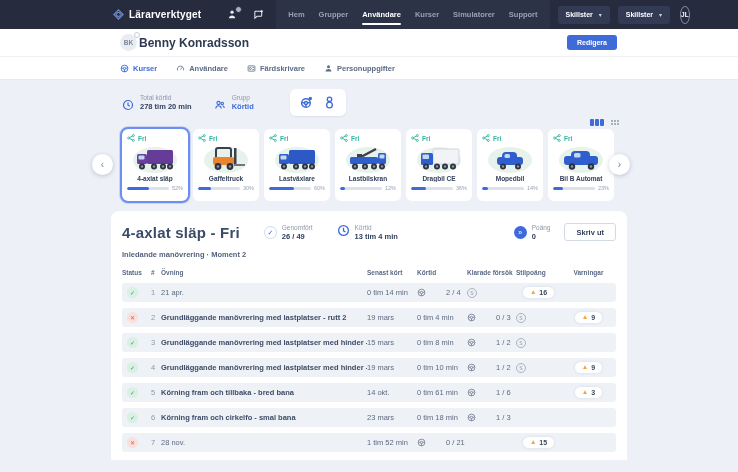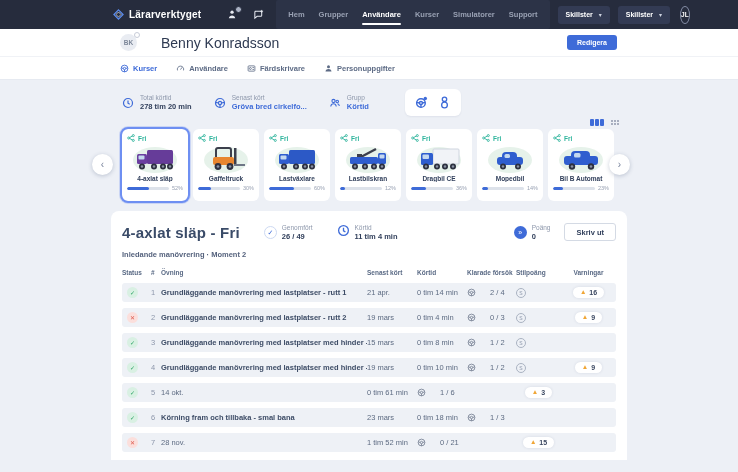--- a/index.html
+++ b/index.html
@@ -25,32 +25,32 @@
   .nav-item.active::after{content:"";position:absolute;left:0;right:0;bottom:4px;height:2px;background:#fff;border-radius:1px;}
   .spacer{flex:1;}
   .filter{background:#333b54;border-radius:3px;height:18px;padding:0 8px;display:flex;align-items:center;gap:6px;color:#fff;font-size:7px;font-weight:700;margin-left:8px;cursor:pointer;}
   .filter .chev{font-size:6px;color:#cdd3e0;}
   .avatar-jl{width:18px;height:18px;border:1px solid #848da6;border-radius:50%;color:#fff;font-size:6.5px;font-weight:700;display:flex;align-items:center;justify-content:center;margin-left:10px;cursor:pointer;}
 
   
   .subheader{height:28px;background:#fff;display:flex;align-items:center;padding:0 121px 0 120px;border-bottom:1px solid #f0f2f6;}
   .avatar-bk{position:relative;width:17px;height:17px;border-radius:50%;background:#e9ecf2;color:#7b8698;font-size:6.5px;font-weight:700;display:flex;align-items:center;justify-content:center;}
   .avatar-badge{position:absolute;top:-2px;right:-3px;width:6px;height:6px;border-radius:50%;background:#fff;border:1px solid #c7ccd8;}
-  .profile-name{margin-left:24px;font-size:14px;font-weight:400;color:#2e3a52;}
+  .profile-name{margin-left:2px;font-size:12px;font-weight:700;color:#2e3a52;}
   .btn-primary{margin-left:auto;background:var(--accent);color:#fff;border:none;border-radius:3px;height:15px;padding:0 10px;font-size:7px;font-weight:700;font-family:inherit;cursor:pointer;}
 
   
   .tabbar{height:23px;background:#fff;display:flex;align-items:center;gap:19px;padding:0 120px;border-bottom:1px solid #e6eaf1;}
   .tab{display:flex;align-items:center;gap:4px;font-size:7.5px;font-weight:700;color:#5d6b85;cursor:pointer;white-space:nowrap;}
   .tab.active{color:var(--accent);}
 
   
   .content{position:relative;height:392px;}
   .stats{display:flex;align-items:center;margin:9px 0 0 122px;}
-  .stat{display:flex;align-items:center;gap:6px;margin-right:22px;}
+  .stat{display:flex;align-items:flex-end;gap:6px;margin-right:22px;}
   .stat-label{font-size:6.5px;color:var(--muted);}
   .stat-value{font-size:7.5px;font-weight:700;color:var(--dark);margin-top:1px;white-space:nowrap;}
   .stat-value.link{color:var(--accent);cursor:pointer;}
   .equip-card{margin-left:14px;background:#fff;border-radius:6px;height:27px;padding:0 10px;display:flex;align-items:center;gap:10px;box-shadow:0 1px 2px rgba(40,60,100,.07);}
   .view-toggles{position:absolute;top:30px;right:118px;display:flex;align-items:center;gap:7px;}
   .bars-icon{display:flex;gap:1px;cursor:pointer;}
   .bars-icon span{width:4px;height:7px;background:var(--accent);border-radius:1px;}
   .grid-icon{display:grid;grid-template-columns:repeat(3,3px);grid-auto-rows:3px;cursor:pointer;}
   .grid-icon span{width:2px;height:2px;border-radius:50%;background:#8f99ac;}
 
@@ -86,21 +86,21 @@
   
   .tgrid{display:grid;grid-template-columns:29px 10px 1fr 50px 50px 49px 45px 55px;align-items:center;}
   .t-head{margin-top:10px;padding-bottom:7px;font-size:6.5px;font-weight:700;color:#5a6a85;}
   .t-row{height:19px;background:var(--rowbg);border-radius:3px;margin-bottom:6px;font-size:7.5px;}
   .st-ic{width:11px;height:11px;border-radius:50%;display:flex;align-items:center;justify-content:center;font-size:6px;margin-left:5px;}
   .st-ic.pass{background:#d9f0e3;color:var(--success);}
   .st-ic.fail{background:#fbdfdc;color:var(--danger);}
   .c-num{color:var(--muted);}
   .c-ex{color:#3d4c66;font-weight:600;white-space:nowrap;overflow:hidden;}
   .c-dim{color:#5d6b82;}
-  .c-att{display:flex;align-items:center;gap:14px;color:#5d6b82;}
+  .c-att{display:flex;align-items:center;gap:20px;color:#5d6b82;}
   .scircle{width:10px;height:10px;border:1px solid #aab3c2;border-radius:50%;font-size:5px;color:#8d97ab;display:flex;align-items:center;justify-content:center;}
   .warn-pill{justify-self:center;display:flex;align-items:center;gap:3px;background:#fff;border-radius:9px;padding:2px 7px;font-size:7px;font-weight:700;color:#3a4760;box-shadow:0 0 3px rgba(40,60,100,.12);}
   .warn-tri{color:var(--warn);font-size:6.5px;line-height:1;}
 </style>
 </head>
 <body>
 
 <div class="app">
 
   <header class="topbar">
@@ -208,33 +208,20 @@
               <path d="M12 7v5.5l3.5 2"></path>
             </svg>
           </span>
           <div>
             <div class="stat-label">Total körtid</div>
             <div class="stat-value">278 tim 20 min</div>
           </div>
         </div>
         <div class="stat">
           <span style="display: flex;">
-            <svg width="12" height="12" viewBox="0 0 24 24" fill="none" stroke="#3e6bd8" stroke-width="2.4">
-              <circle cx="12" cy="12" r="9"></circle>
-              <circle cx="12" cy="12" r="3.2"></circle>
-              <path d="M3.4 10.6 9 12M20.6 10.6 15 12M12 15.2V21"></path>
-            </svg>
-          </span>
-          <div>
-            <div class="stat-label">Senast kört</div>
-            <div class="stat-value link">Gröva bred cirkelfo...</div>
-          </div>
-        </div>
-        <div class="stat">
-          <span style="display: flex;">
             <svg width="12" height="12" viewBox="0 0 24 24" fill="none" stroke="#3e6bd8" stroke-width="2.2">
               <circle cx="9" cy="8" r="3.2"></circle>
               <path d="M3.5 19c.5-3.8 2.7-5.5 5.5-5.5S14 15.2 14.5 19"></path>
               <circle cx="16.5" cy="9" r="2.5"></circle>
               <path d="M16.8 13.6c2.3.3 3.5 1.9 3.9 4.4"></path>
             </svg>
           </span>
           <div>
             <div class="stat-label">Grupp</div>
             <div class="stat-value link">Körtid</div>
@@ -534,21 +521,21 @@
             <div class="stat-value">26 / 49</div>
           </div>
         </div>
         <div class="mini-stat">
           <span id="detailClock"><svg width="13" height="13" viewBox="0 0 24 24" fill="none" stroke="#3e6bd8" stroke-width="2.4">
                 <circle cx="12" cy="12" r="9"></circle>
                 <path d="M12 7v5.5l3.5 2"></path>
               </svg></span>
           <div>
             <div class="stat-label">Körtid</div>
-            <div class="stat-value">11 tim 4 min</div>
+            <div class="stat-value">13 tim 4 min</div>
           </div>
         </div>
         <div class="spacer"></div>
         <div class="mini-stat" style="margin-left:0;">
           <span class="mini-ic points">»</span>
           <div>
             <div class="stat-label">Poäng</div>
             <div class="stat-value">0</div>
           </div>
         </div>
@@ -564,21 +551,20 @@
           <span>Senast kört</span>
           <span>Körtid</span>
           <span>Klarade försök</span>
           <span>Stilpoäng</span>
           <span style="justify-self: center;">Varningar</span>
         </div>
       <div id="tableBody">
           <div class="tgrid t-row">
             <span class="st-ic pass">✓</span>
             <span class="c-num">1</span>
-            <span class="c-ex">Grundläggande manövrering med lastplatser - rutt 1</span>
             <span class="c-dim">21 apr.</span>
             <span class="c-dim">0 tim 14 min</span>
             <span class="c-att">
               <span style="display: flex;">
                 <svg width="9" height="9" viewBox="0 0 24 24" fill="none" stroke="#7d8799" stroke-width="2.4">
                   <circle cx="12" cy="12" r="9"></circle>
                   <circle cx="12" cy="12" r="3.2"></circle>
                   <path d="M3.4 10.6 9 12M20.6 10.6 15 12M12 15.2V21"></path>
                 </svg>
               </span>
@@ -663,20 +649,21 @@
             <span style="justify-self: center;">
               <span class="warn-pill">
                 <span class="warn-tri">▲</span>
                 <span>9</span>
               </span>
             </span>
           </div>
           <div class="tgrid t-row">
             <span class="st-ic pass">✓</span>
             <span class="c-num">5</span>
+            <span class="c-ex">Körning fram och tillbaka - bred bana</span>
             <span class="c-dim">14 okt.</span>
             <span class="c-dim">0 tim 61 min</span>
             <span class="c-att">
               <span style="display: flex;">
                 <svg width="9" height="9" viewBox="0 0 24 24" fill="none" stroke="#7d8799" stroke-width="2.4">
                   <circle cx="12" cy="12" r="9"></circle>
                   <circle cx="12" cy="12" r="3.2"></circle>
                   <path d="M3.4 10.6 9 12M20.6 10.6 15 12M12 15.2V21"></path>
                 </svg>
               </span>
@@ -686,21 +673,21 @@
             <span style="justify-self: center;">
               <span class="warn-pill">
                 <span class="warn-tri">▲</span>
                 <span>3</span>
               </span>
             </span>
           </div>
           <div class="tgrid t-row">
             <span class="st-ic pass">✓</span>
             <span class="c-num">6</span>
-            <span class="c-ex">Körning fram och tillbaka - smal bana</span>
+            <span class="c-ex">Körning fram och cirkelfo - smal bana</span>
             <span class="c-dim">23 mars</span>
             <span class="c-dim">0 tim 18 min</span>
             <span class="c-att">
               <span style="display: flex;">
                 <svg width="9" height="9" viewBox="0 0 24 24" fill="none" stroke="#7d8799" stroke-width="2.4">
                   <circle cx="12" cy="12" r="9"></circle>
                   <circle cx="12" cy="12" r="3.2"></circle>
                   <path d="M3.4 10.6 9 12M20.6 10.6 15 12M12 15.2V21"></path>
                 </svg>
               </span>

